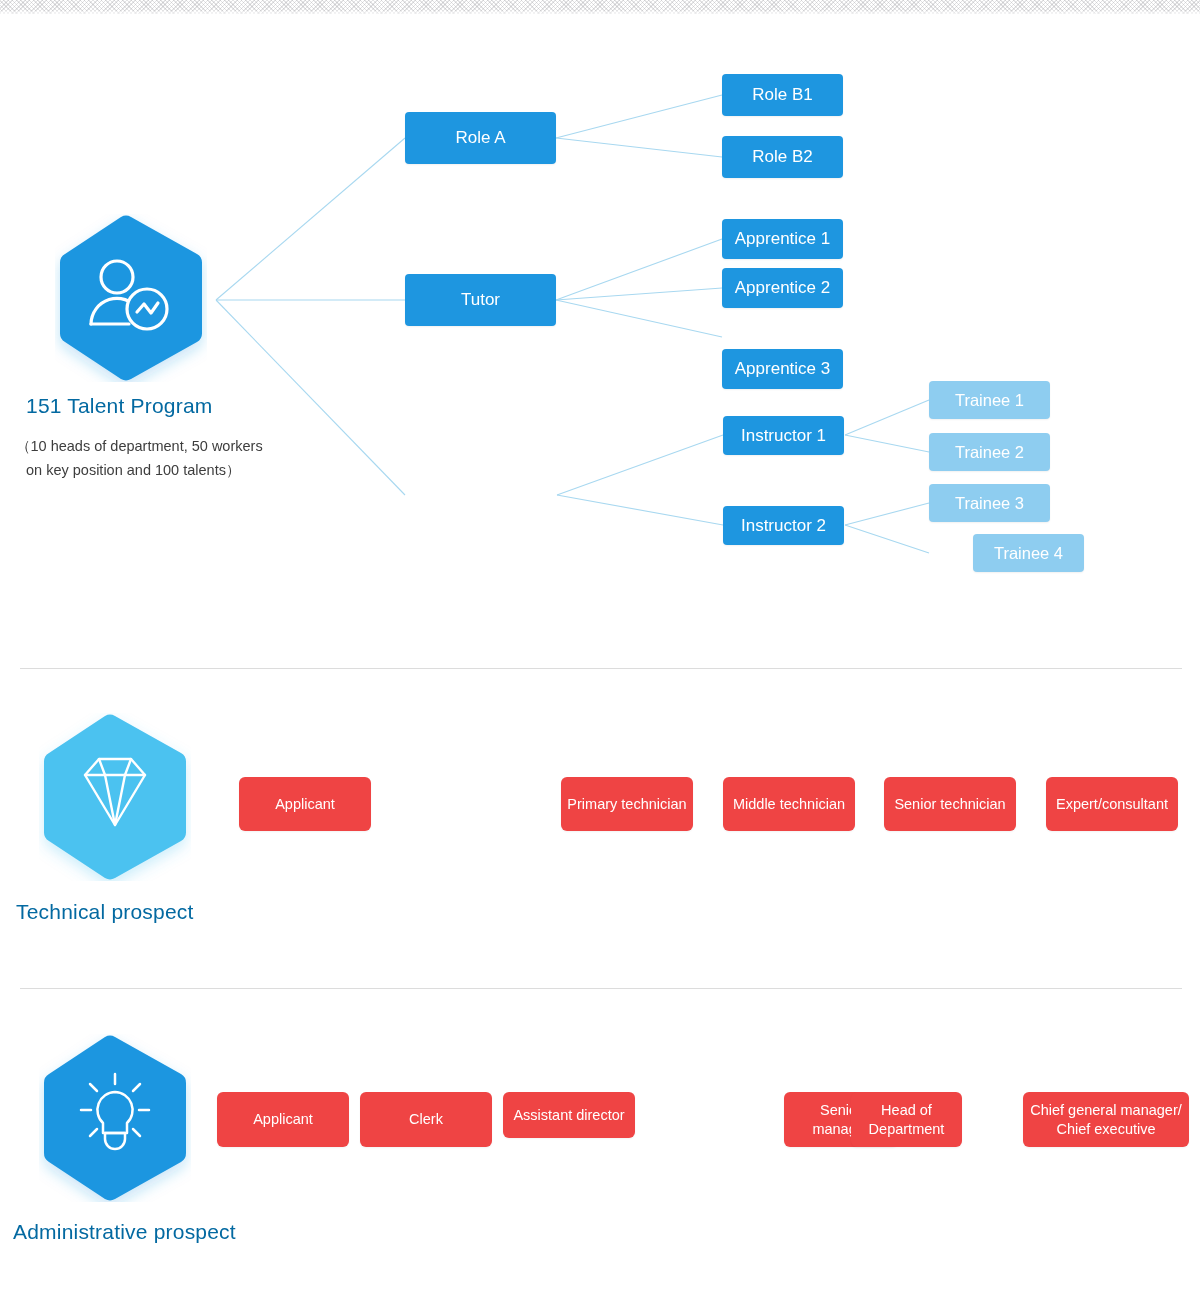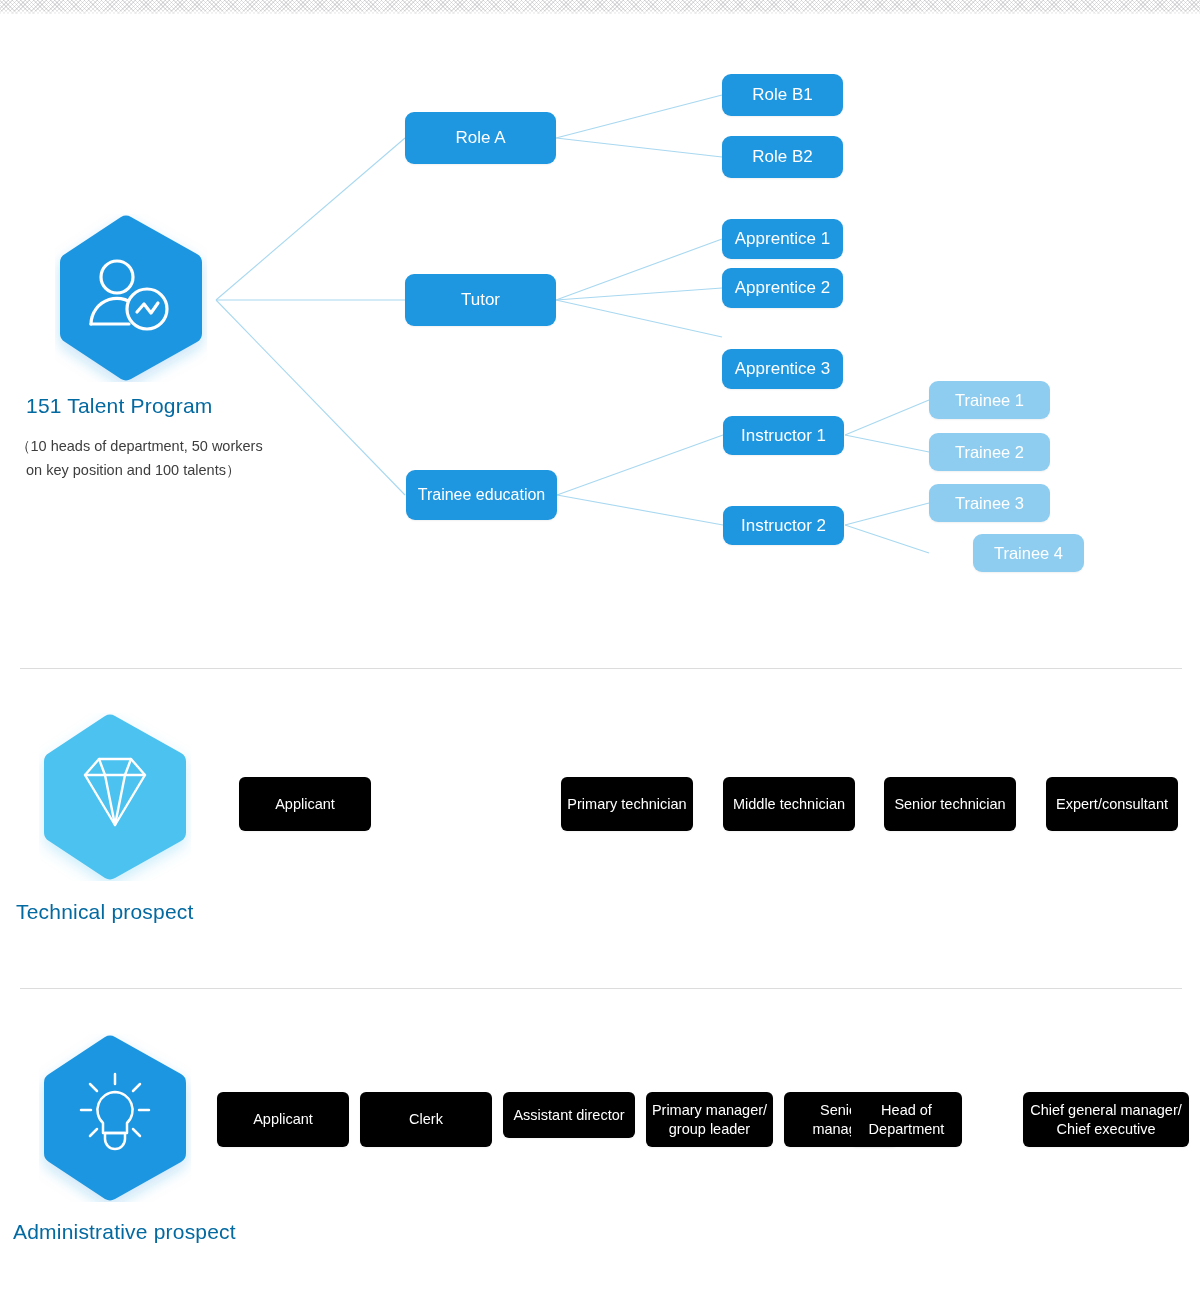--- a/index.html
+++ b/index.html
@@ -86,21 +86,21 @@
   }
 
   
   .node {
     position: absolute;
     box-sizing: border-box;
     display: flex;
     align-items: center;
     justify-content: center;
     text-align: center;
-    border-radius: 9px;
+    border-radius: 4px;
     color: #ffffff;
     font-size: 17px;
     line-height: 20px;
     padding: 2px 6px;
     background: #1e96e0;
     box-shadow: 0 1px 2px rgba(0,0,0,0.06);
   }
   .node.light {
     background: #8ecdf0;
     font-size: 16.5px;
@@ -118,21 +118,21 @@
 
   
   .chip {
     position: absolute;
     box-sizing: border-box;
     display: flex;
     align-items: center;
     justify-content: center;
     text-align: center;
     border-radius: 6px;
-    background: #000000;
+    background: #ef4444;
     color: #ffffff;
     font-size: 14.5px;
     line-height: 19px;
     padding: 2px 5px;
     box-shadow: 0 1px 2px rgba(0,0,0,0.05);
   }
 </style>
 </head>
 <body>
 
@@ -188,21 +188,20 @@
     </div>
   </div>
   <div class="hex-label" style="left:26px; top:394px;">151 Talent Program</div>
   <div class="hex-sub" style="left:16px; top:434px;">
     <div>（10 heads of department, 50 workers</div>
     <div style="padding-left:10px;">on key position and 100 talents）</div>
   </div>
 
   <div class="node" style="left:405px; top:112px; width:151px; height:52px;">Role A</div>
   <div class="node" style="left:405px; top:274px; width:151px; height:52px;">Tutor</div>
-  <div class="node small" style="left:406px; top:470px; width:151px; height:50px;">Trainee education</div>
 
   <div class="node" style="left:722px; top:74px; width:121px; height:42px;">Role B1</div>
   <div class="node" style="left:722px; top:136px; width:121px; height:42px;">Role B2</div>
 
   <div class="node" style="left:722px; top:219px; width:121px; height:40px;">Apprentice 1</div>
   <div class="node" style="left:722px; top:268px; width:121px; height:40px;">Apprentice 2</div>
   <div class="node" style="left:722px; top:317px; width:121px; height:40px;margin-top:32px;">Apprentice 3</div>
 
   <div class="node" style="left:723px; top:416px; width:121px; height:39px;">Instructor 1</div>
   <div class="node" style="left:723px; top:506px; width:121px; height:39px;">Instructor 2</div>
@@ -266,18 +265,17 @@
           <line x1="101" y1="102" x2="94" y2="95"></line>
         </g>
       </svg>
     </div>
   </div>
   <div class="hex-label" style="left:13px; top:1220px;">Administrative prospect</div>
 
   <div class="chip" style="left:217px; top:1092px; width:132px; height:55px;">Applicant</div>
   <div class="chip" style="left:360px; top:1092px; width:132px; height:55px;">Clerk</div>
   <div class="chip" style="left:503px; top:1092px; width:132px; height:46px;">Assistant director</div>
-  <div class="chip" style="left:646px; top:1092px; width:127px; height:55px;">Primary manager/<br>group leader</div>
   <div class="chip" style="left:784px; top:1092px; width:114px; height:55px;">Senior<br>manager</div>
   <div class="chip" style="left:851px; top:1092px; width:111px; height:55px;">Head of<br>Department</div>
   <div class="chip" style="left:1023px; top:1092px; width:166px; height:55px;">Chief general manager/<br>Chief executive</div>
 
 </div>
 
 </body></html>

